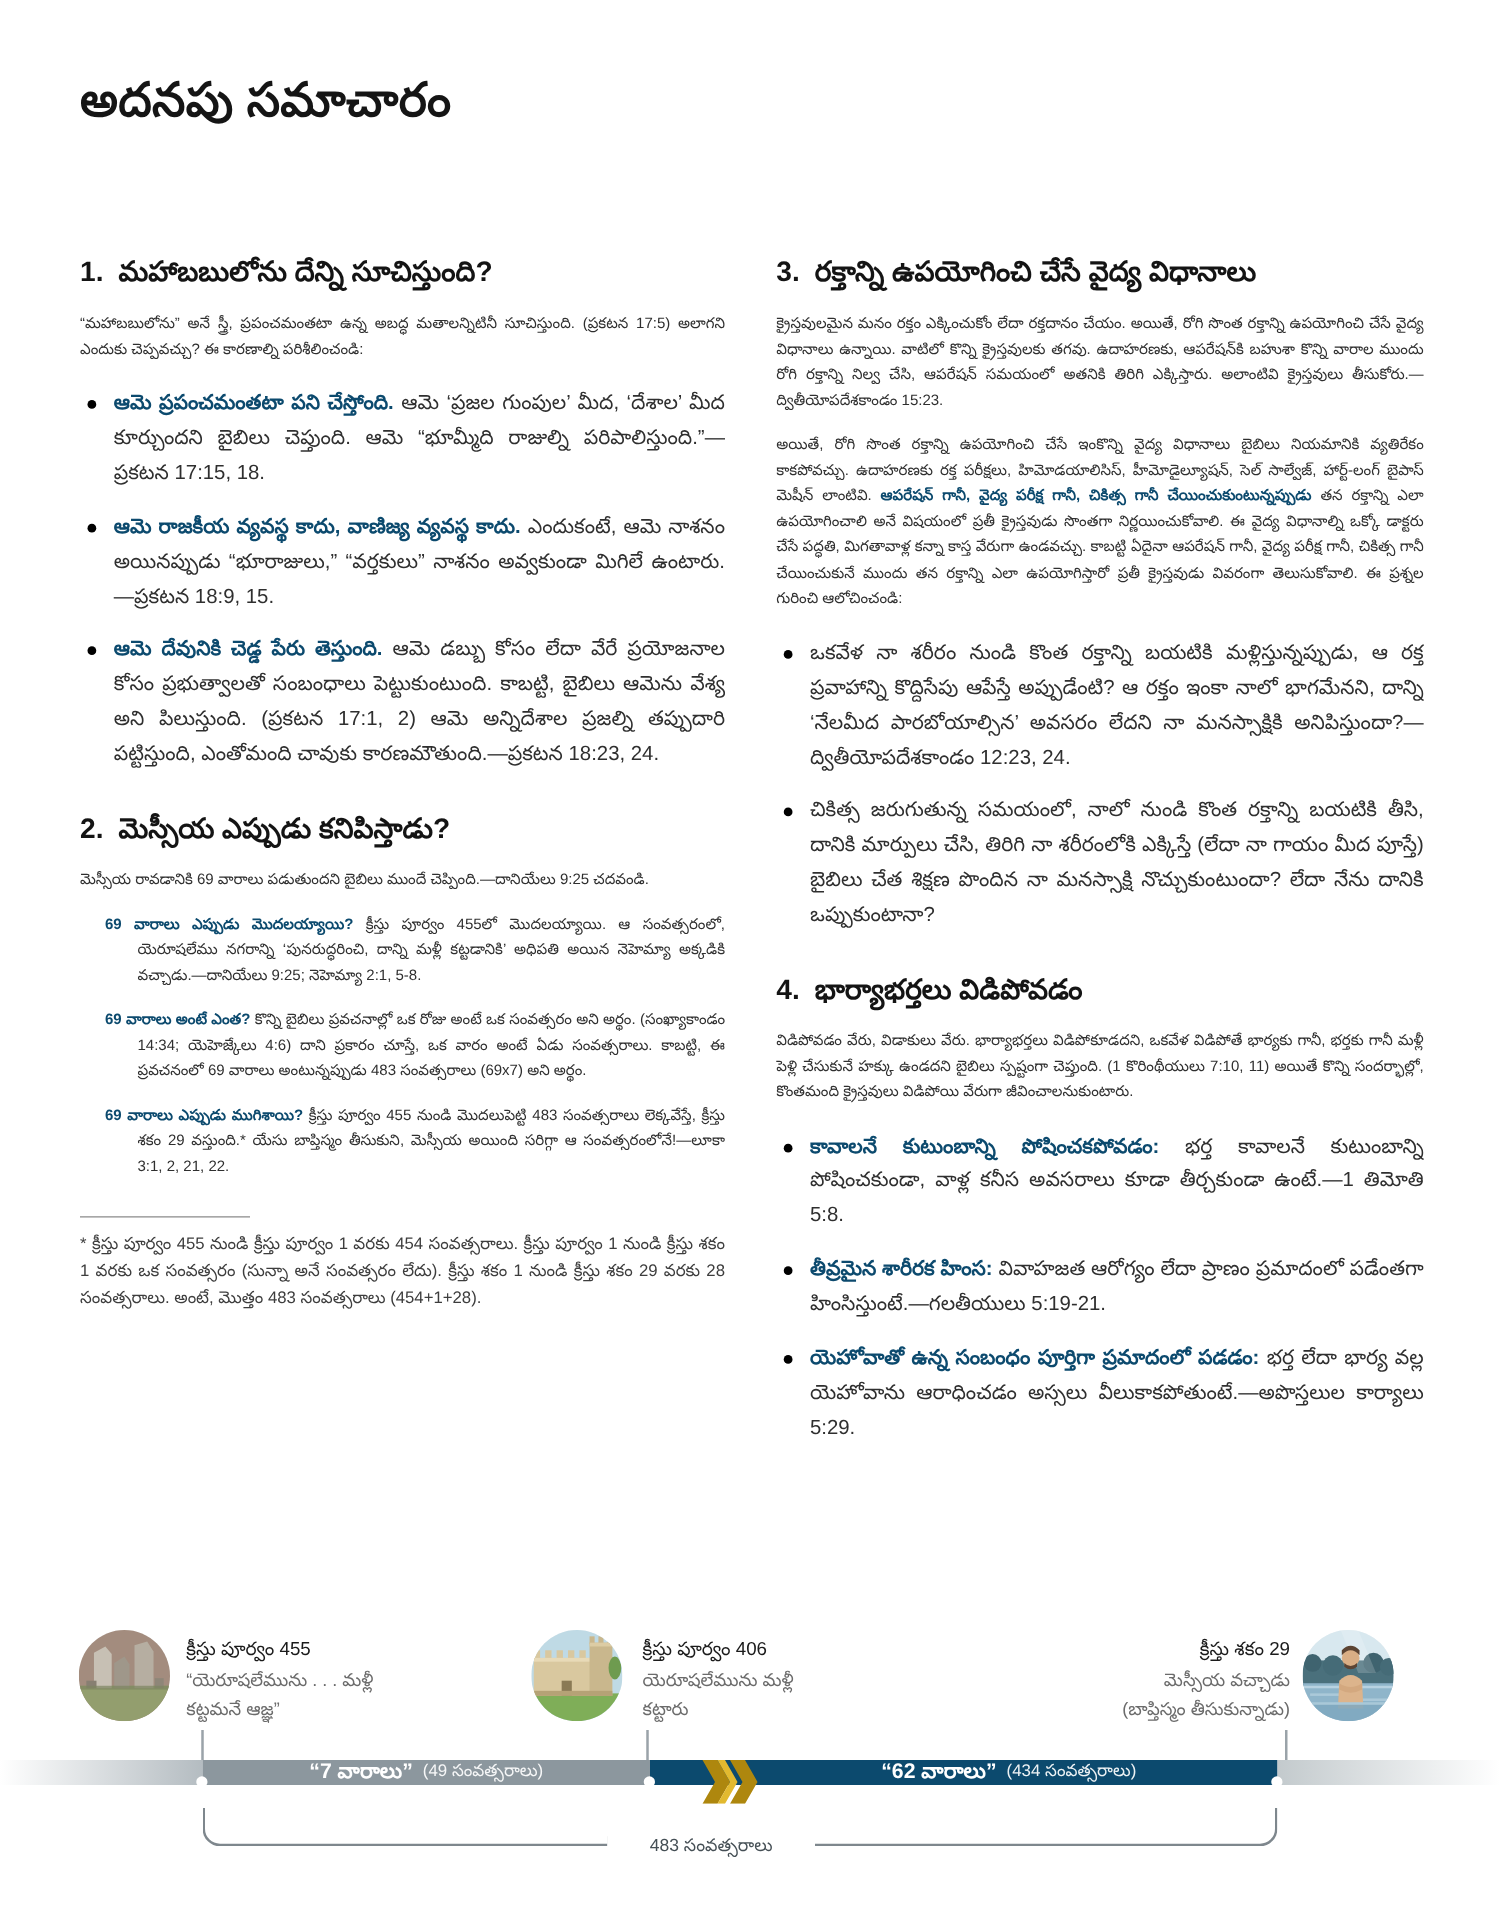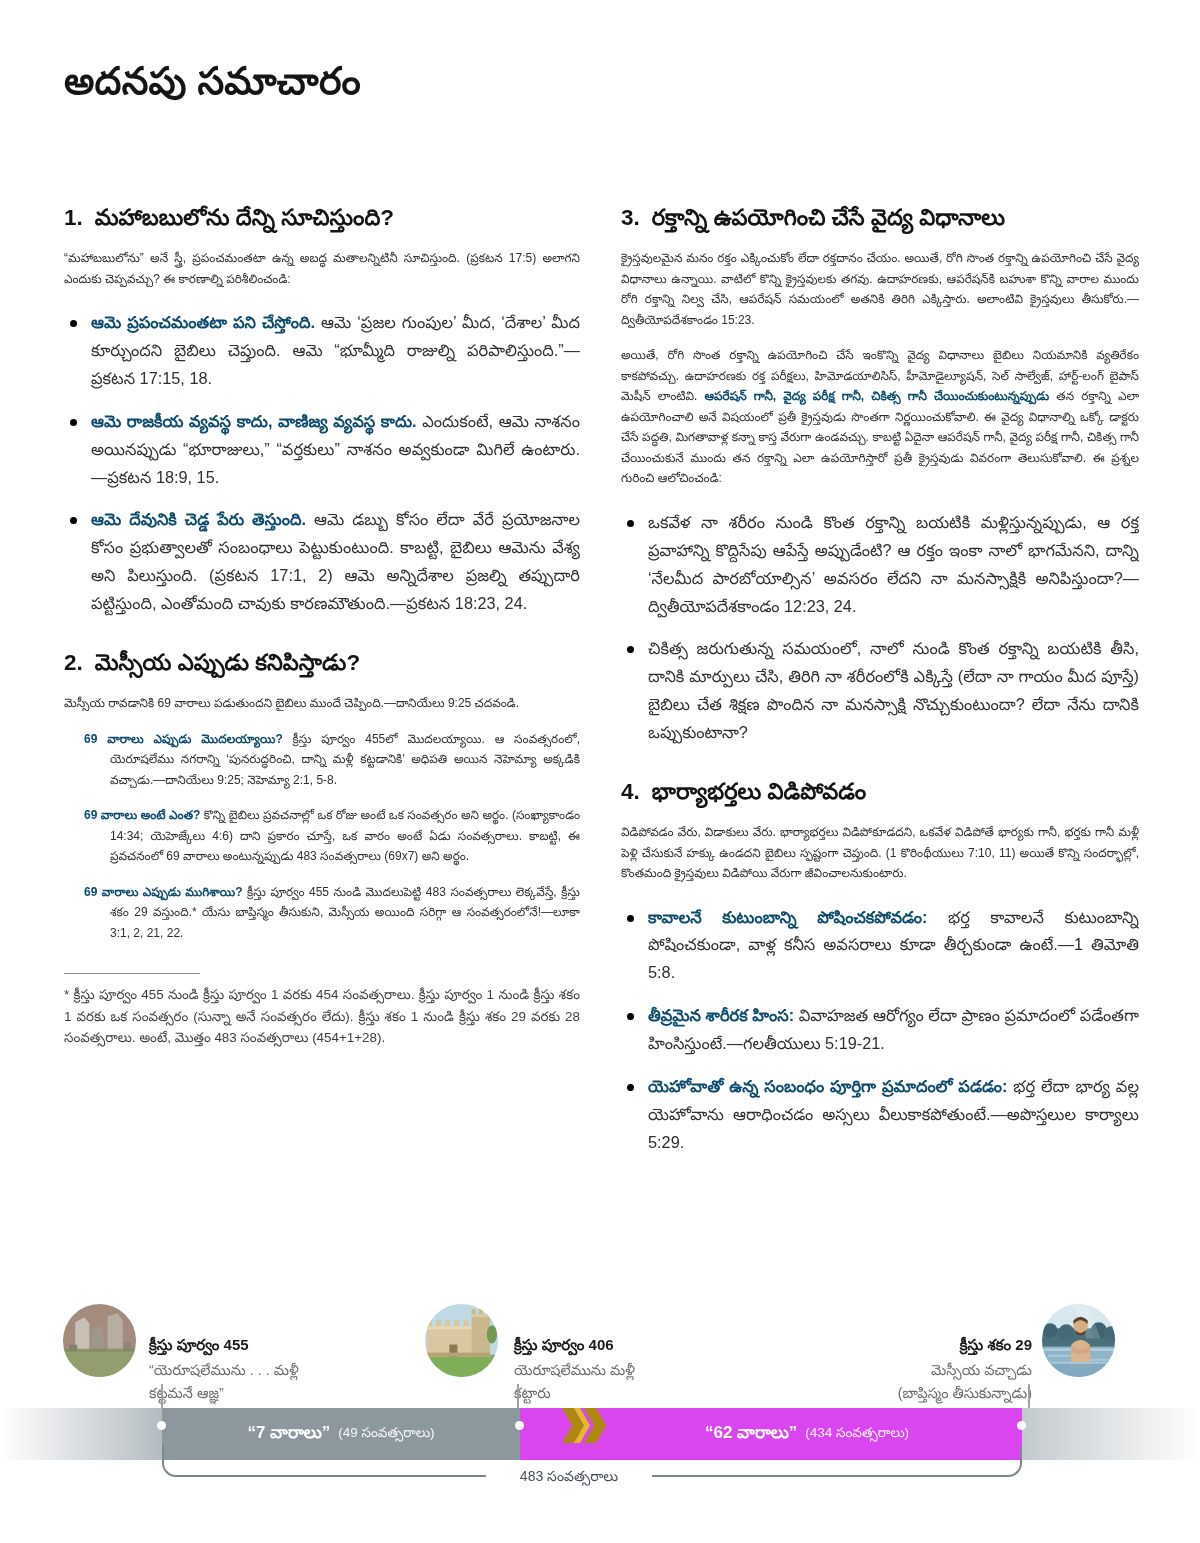--- a/index.html
+++ b/index.html
@@ -45,30 +45,30 @@
   
   .timeline { position:absolute; left:0; top:1296px; width:1200px; height:247px; }
   .tl-img {
     position:absolute; top:8px; width:73px; height:73px; border-radius:50%;
     overflow:hidden; box-shadow:0 0 0 1px rgba(0,0,0,.05) inset;
   }
   .tl-img svg { display:block; width:100%; height:100%; }
   .img1 { left:63px; } .img2 { left:425px; } .img3 { left:1042px; }
 
   .tl-caption { position:absolute; top:12px; font-size:14.4px; line-height:1.55; color:#6b6b6b; }
-  .tl-caption .date { display:block; font-size:15px; font-weight:700; color:#1b1b1b; margin-bottom:3px;margin-top:25px; }
+  .tl-caption .date { display:block; font-size:15px; font-weight:400; color:#1b1b1b; margin-bottom:3px; }
   .cap1 { left:149px; width:240px; }
   .cap2 { left:514px; width:240px; }
   .cap3 { right:168px; width:262px; text-align:right; }
 
   .tick { position:absolute; top:88px; width:2px; height:24px; background:#9aa3a9; }
   .tick1 { left:161px; } .tick2 { left:517px; } .tick3 { left:1028px; }
 
   .bar { position:absolute; left:0; top:112px; width:1200px; height:35px; }
-  .seg { position:absolute; top:0; height:52px; }
+  .seg { position:absolute; top:0; height:20px; }
   .seg-fade-left  { left:0;      width:162px; background:linear-gradient(to right,#ffffff,#b4bcc1); }
   .seg-gray       { left:162px;  width:358px; }
   .seg-gold       { left:520px;  width:502px; }
   .seg-fade-right { left:1022px; width:178px; background:linear-gradient(to right,#c3cacd,#ffffff); }
 
   .seg-label { display:flex; align-items:center; justify-content:center; height:100%; color:#ffffff; gap:8px; white-space:nowrap; }
   .seg-label .big   { font-size:17px; font-weight:700; }
   .seg-label .small { font-size:13.5px; opacity:.93; }
   .seg-gold .seg-label { padding-left:72px; }
 
@@ -239,21 +239,21 @@
     <div class="bar">
       <div class="seg seg-fade-left"></div>
 
       <div class="seg seg-gray" style="background: rgb(140, 151, 158);">
         <div class="seg-label">
           <span class="big">“7 వారాలు”</span>
           <span class="small">(49 సంవత్సరాలు)</span>
         </div>
       </div>
 
-      <div class="seg seg-gold" style="background: #d946ef;">
+      <div class="seg seg-gold" style="background: #0c4a6e;">
         <div class="seg-label">
           <span class="big">“62 వారాలు”</span>
           <span class="small">(434 సంవత్సరాలు)</span>
         </div>
       </div>
 
       <div class="seg seg-fade-right"></div>
 
       <svg class="tl-break" viewBox="0 0 58 35">
         <polygon points="6,0 18,0 28,17.5 18,35 6,35 16,17.5" fill="#AE870E"></polygon>

